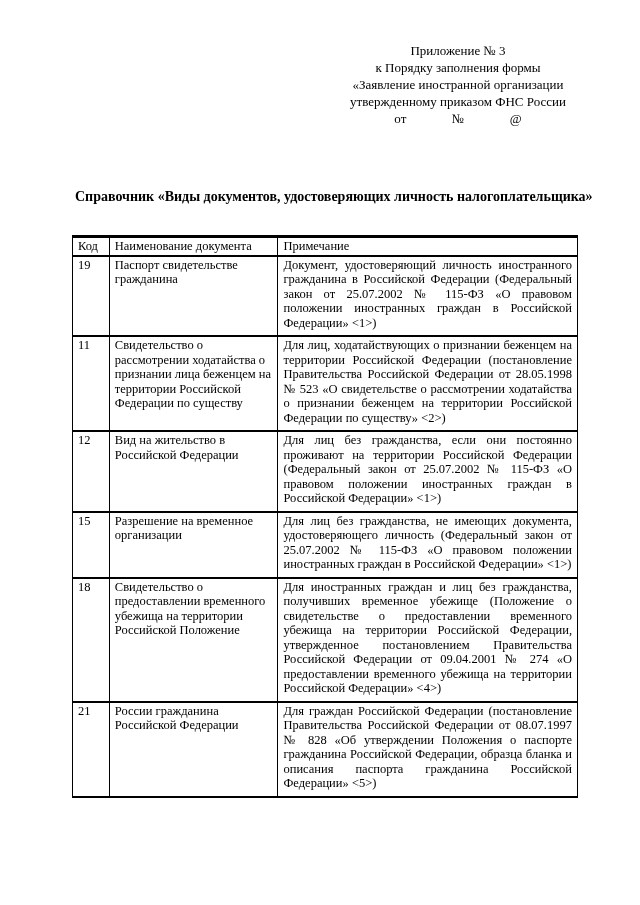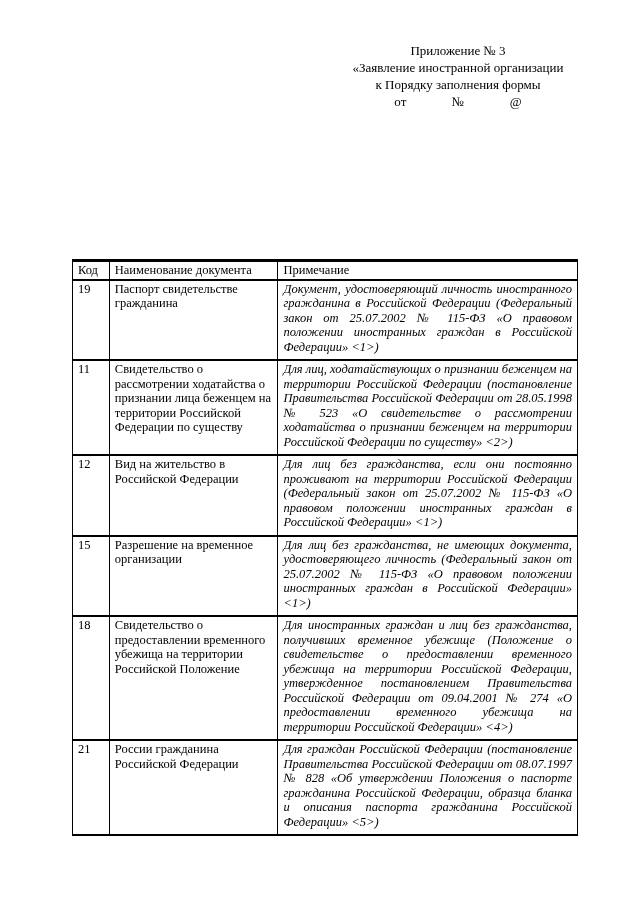--- a/index.html
+++ b/index.html
@@ -52,44 +52,45 @@
   .doc-table td {
     border-left: 1px solid #000;
     border-right: 1px solid #000;
     border-top: 2px solid #000;
     border-bottom: 2px solid #000;
     vertical-align: top;
     padding: 1px 5px 5px 5px;
   }
   .doc-table {
     border-top: 3px solid #000;
-    margin-top: 24px;
   }
   .doc-table th {
     font-weight: normal;
     text-align: left;
     padding-bottom: 1px;
   }
   .col-code  { width: 36px; }
   .col-name  { width: 165px; }
   .col-note  { width: 293px; }
-  .cell-note { text-align: justify; font-style: italic; }
+  .cell-note { text-align: justify; }
 </style>
 </head>
 <body>
 
 <div class="page">
 
   <div class="appendix-block">
     <div class="appendix-line">Приложение № 3</div>
+    <div class="appendix-line">к Порядку заполнения формы</div>
     <div class="appendix-line">«Заявление иностранной организации</div>
-    <div class="appendix-line">к Порядку заполнения формы</div>
+    <div class="appendix-line">утвержденному приказом ФНС России</div>
     <div class="appendix-line">от              №              @</div>
   </div>
 
+  <div class="doc-title">Справочник «Виды документов, удостоверяющих личность налогоплательщика»</div>
 
   <table class="doc-table">
     <colgroup>
       <col class="col-code">
       <col class="col-name">
       <col class="col-note">
     </colgroup>
     <thead>
       <tr>
         <th>Код</th>

